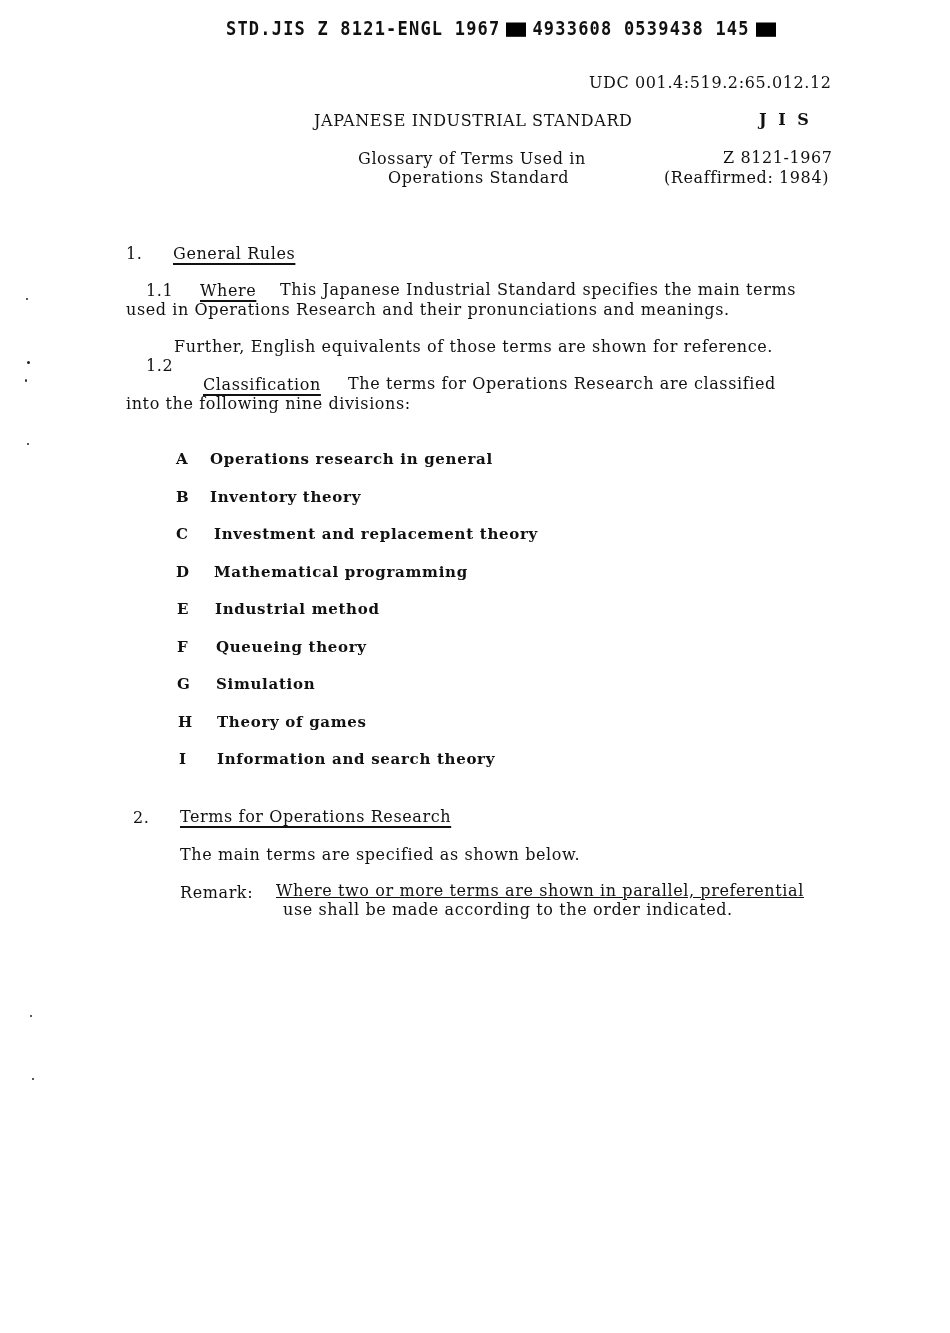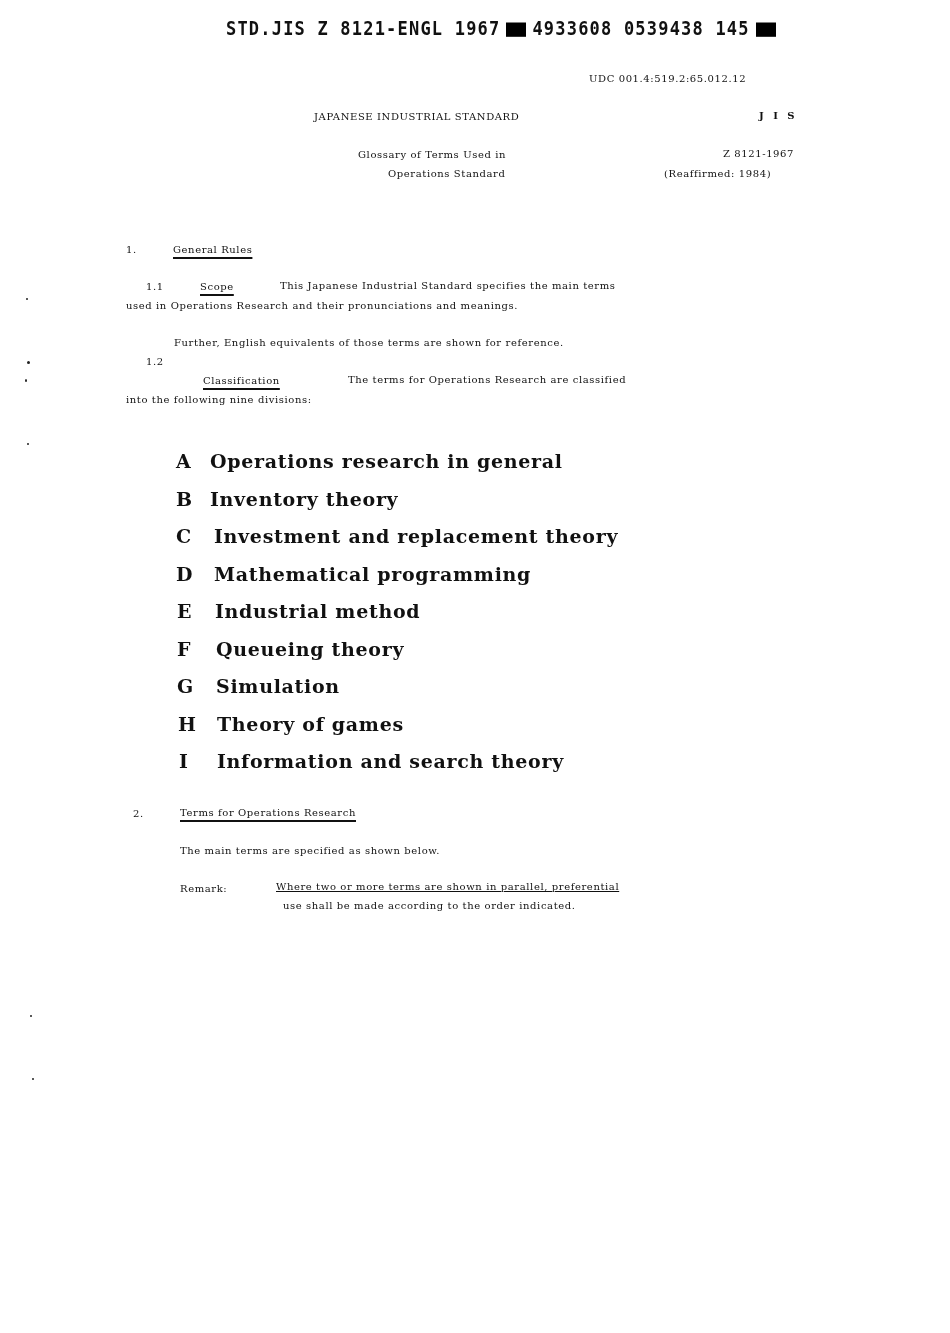--- a/index.html
+++ b/index.html
@@ -2,24 +2,24 @@
 <html><head>
 <meta charset="utf-8">
 <style>
   html, body { margin:0; padding:0; background:#ffffff; }
   body { width:950px; height:1333px; position:relative; overflow:hidden; color:#111; }
   .serif { font-family: "DejaVu Serif", "Liberation Serif", serif; }
   .mono { font-family: "DejaVu Sans Mono", "Liberation Mono", monospace; }
   .abs { position:absolute; white-space:nowrap; }
   .topcode { left:226px; top:18px; font-size:17px; letter-spacing:1.2px; font-weight:bold; transform:scaleY(1.1); }
   .blk { display:inline-block; width:20px; height:13px; background:#000; vertical-align:middle; margin:0 6px; }
-  .t15 { font-size:10px; letter-spacing:0.6px; }
+  .t15 { font-size:16px; letter-spacing:0.6px; }
   .u { text-decoration: underline; text-underline-offset:4px; text-decoration-thickness:1.5px; }
   .dot { position:absolute; width:3px; height:3px; background:#222; border-radius:50%; }
-  .divrow { position:absolute; font-size:19px; letter-spacing:0.7px; font-weight:bold; }
+  .divrow { position:absolute; font-size:15px; letter-spacing:0.7px; font-weight:bold; }
   .divrow .let { display:inline-block; width:34px; }
 </style>
 </head>
 <body class="serif">
 
 <div class="abs mono topcode">
   <span>STD.JIS Z 8121-ENGL 1967</span><span class="blk"></span><span>4933608 0539438 145</span><span class="blk"></span>
 </div>
 
 <div class="abs t15" style="left:589px; top:73px;">UDC 001.4:519.2:65.012.12</div>
@@ -27,21 +27,21 @@
 <div class="abs t15" style="left:759px; top:110px; font-weight:bold; letter-spacing:3px;">J I S</div>
 <div class="abs t15" style="left:358px; top:149px;">Glossary of Terms Used in</div>
 <div class="abs t15" style="left:388px; top:168px;">Operations Standard</div>
 <div class="abs t15" style="left:723px; top:148px;">Z 8121-1967</div>
 <div class="abs t15" style="left:664px; top:168px;">(Reaffirmed: 1984)</div>
 
 <div class="abs t15" style="left:126px; top:244px;">1.</div>
 <div class="abs t15 u" style="left:173px; top:244px;">General Rules</div>
 
 <div class="abs t15" style="left:146px; top:281px;">1.1</div>
-<div class="abs t15 u" style="left:200px; top:281px;">Scope</div>
+<div class="abs t15 u" style="left:200px; top:281px;">Where</div>
 <div class="abs t15" style="left:280px; top:280px;">This Japanese Industrial Standard specifies the main terms</div>
 <div class="abs t15" style="left:126px; top:300px;">used in Operations Research and their pronunciations and meanings.</div>
 <div class="abs t15" style="left:174px; top:337px;">Further, English equivalents of those terms are shown for reference.</div>
 
 <div class="abs t15" style="left:146px; top:356px;">1.2</div>
 <div class="abs t15 u" style="left:203px; top:375px;">Classification</div>
 <div class="abs t15" style="left:348px; top:374px;">The terms for Operations Research are classified</div>
 <div class="abs t15" style="left:126px; top:394px;">into the following nine divisions:</div>
 
 <div>

